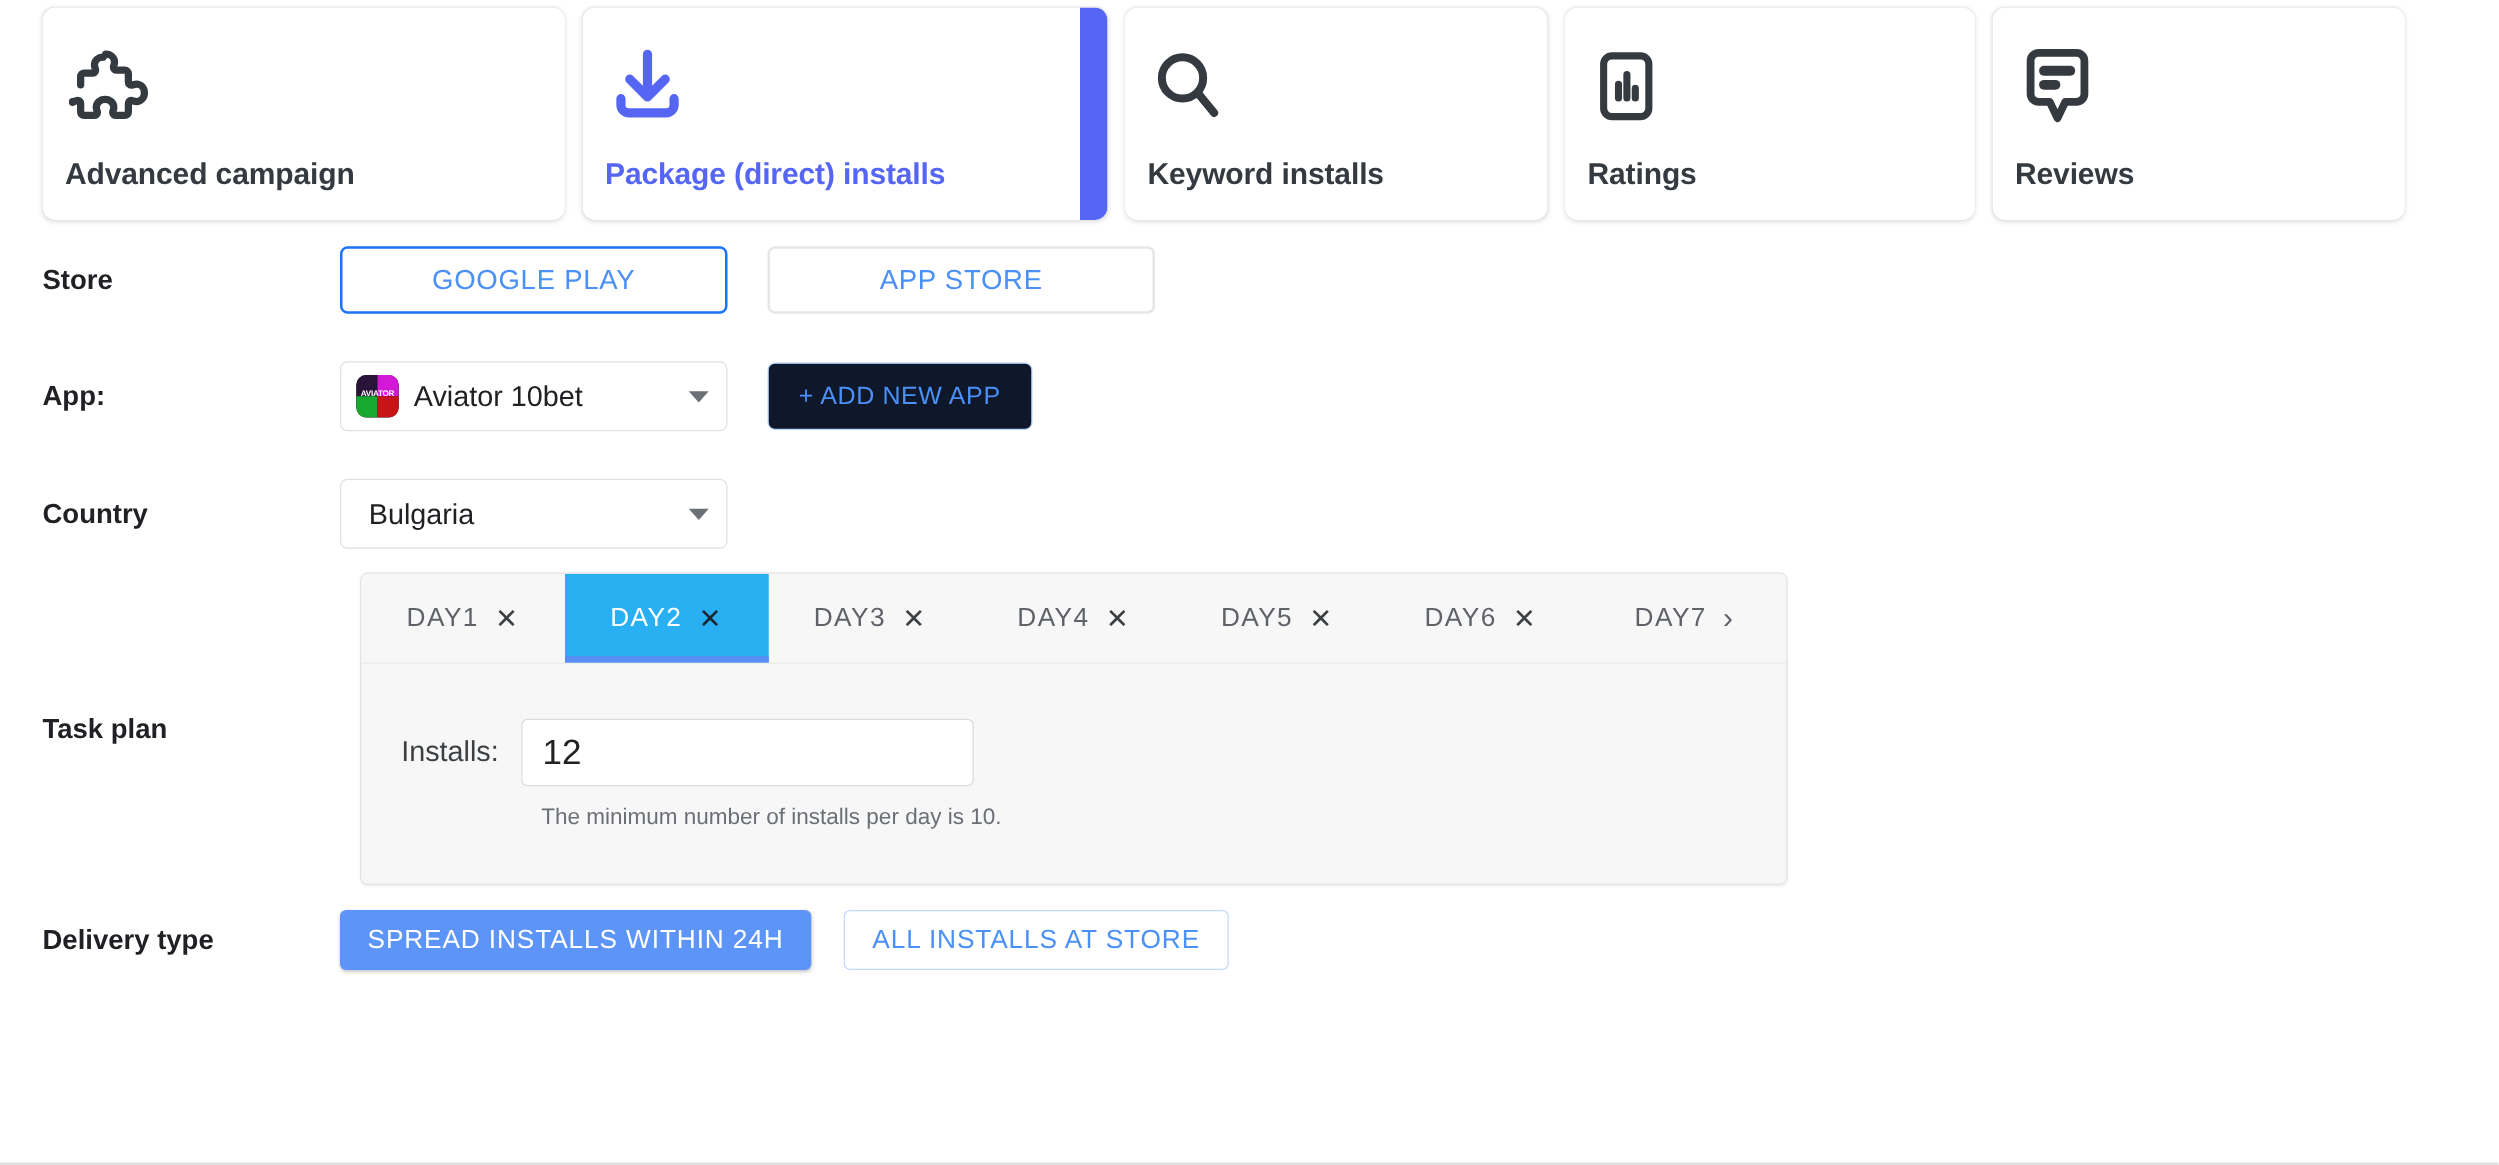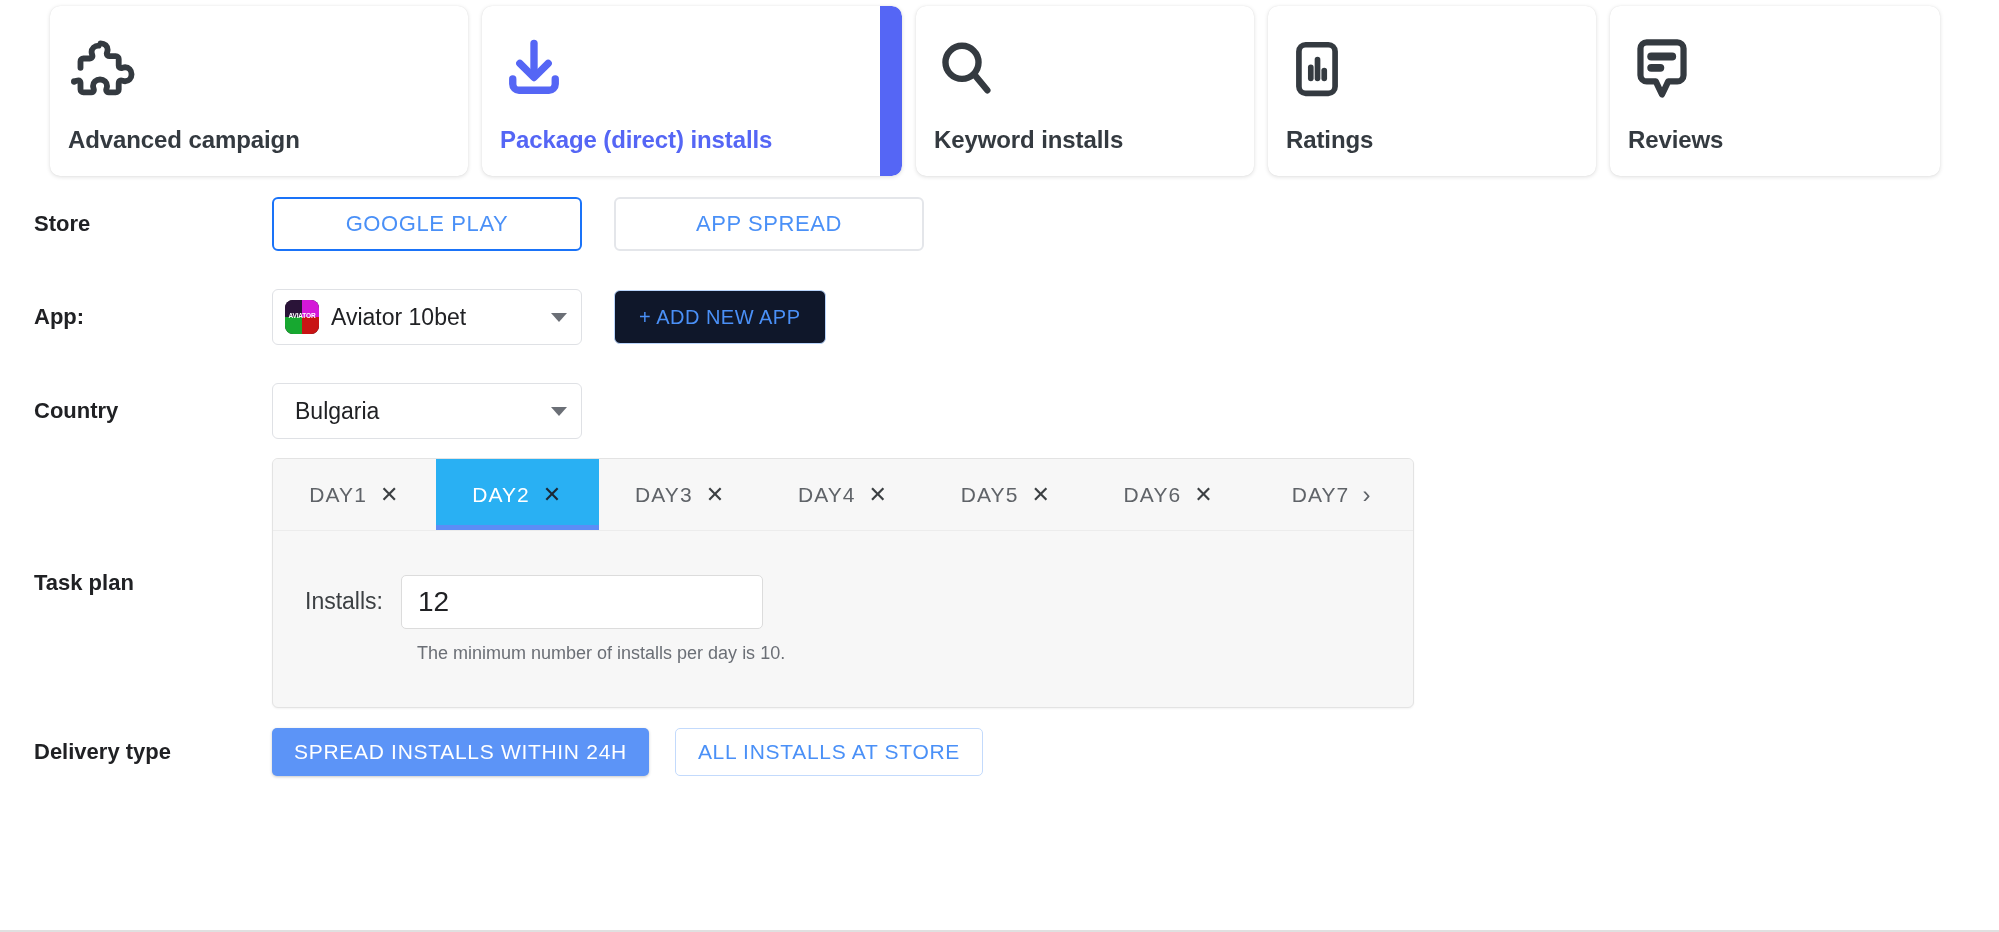--- a/index.html
+++ b/index.html
@@ -19,21 +19,21 @@
   }
 
   
   .card-strip {
     position: absolute;
     left: 0; top: 0;
     width: 1999px;
     height: 178px;
     display: flex;
     align-items: flex-start;
-    padding: 6px 0 0 16px;
+    padding: 6px 0 0 0;
   }
   .type-card {
     position: relative;
     height: 170px;
     background: #ffffff;
     border-radius: 10px;
     box-shadow: 0 1px 4px rgba(0,0,0,0.13), 0 0 1px rgba(0,0,0,0.10);
     margin-right: 14px;
     padding: 26px 0 0 18px;
     flex: 0 0 auto;
@@ -188,20 +188,21 @@
 
   
   .row-task { height: 250px; align-items: center; }
   .task-panel {
     width: 1142px;
     border: 1px solid #e3e3e3;
     border-radius: 6px;
     background: #f7f7f7;
     overflow: hidden;
     box-shadow: 0 1px 2px rgba(0,0,0,0.05);
+    margin-left: 16px;
   }
   .tabs {
     display: flex;
     height: 72px;
     align-items: stretch;
     background: #f7f7f7;
     border-bottom: 1px solid #ececec;
   }
   .tab {
     flex: 1 1 0;
@@ -370,21 +371,21 @@
   </div>
 
 </div>
 
 <div class="form">
 
   <div class="row row-store">
     <div class="row-label">Store</div>
     <div class="row-body">
       <div class="seg-btn active">GOOGLE PLAY</div>
-      <div class="seg-btn">APP SPREAD</div>
+      <div class="seg-btn">APP STORE</div>
     </div>
   </div>
 
   <div class="row row-app">
     <div class="row-label">App:</div>
     <div class="row-body">
       <div class="select-box">
         <div class="app-icon">
           <div class="q q1"></div>
             <div class="q q2"></div>

